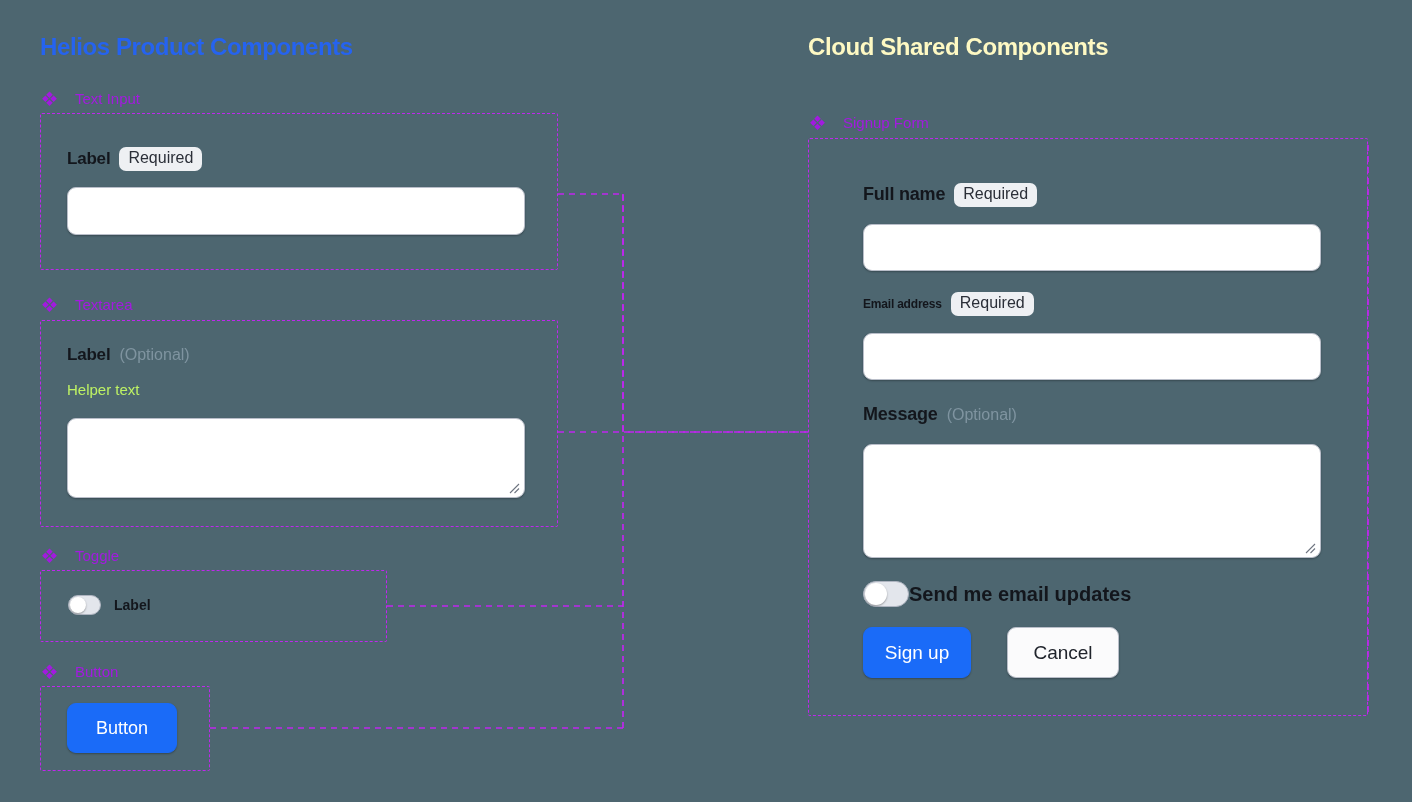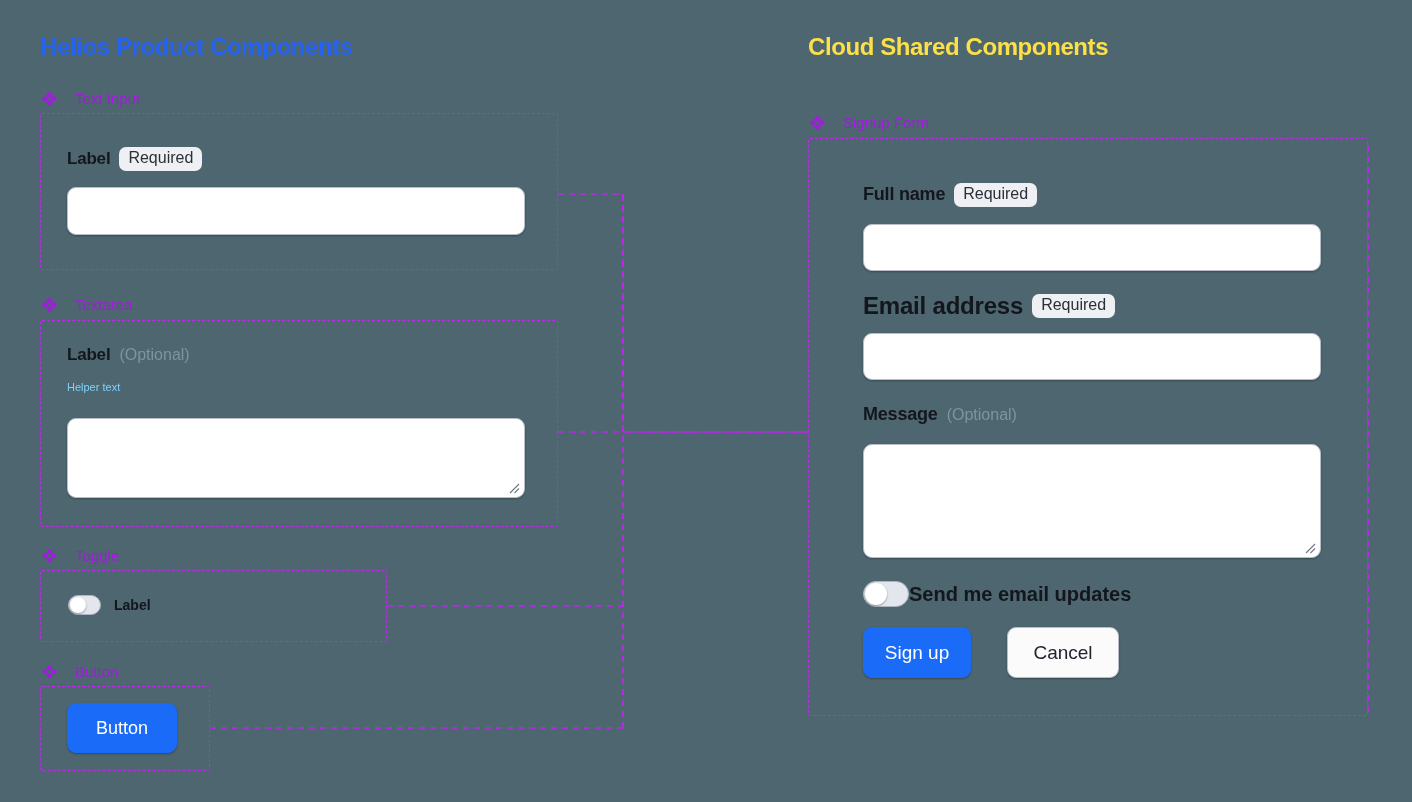--- a/index.html
+++ b/index.html
@@ -29,21 +29,21 @@
   
   .panel-title {
     position: absolute;
     font-size: 24px;
     font-weight: bold;
     letter-spacing: -0.4px;
     white-space: nowrap;
     z-index: 3;
   }
   #title-left  { left: 40px;  top: 33px; color: #2563f0; }
-  #title-right { left: 808px; top: 33px; color: #fde047; }
+  #title-right { left: 808px; top: 33px; color: #fef9c3; }
 
   
   .section-label {
     position: absolute;
     display: flex;
     align-items: center;
     gap: 18px;
     color: #a31ae0;
     font-size: 15px;
     font-weight: 500;
@@ -84,22 +84,22 @@
     border-radius: 7px;
     line-height: 1.05;
   }
   .optional-note {
     font-size: 16px;
     color: #7f94a0;
     font-weight: normal;
   }
   .helper-text {
     position: absolute;
-    font-size: 11px;
-    color: #7dd3fc;
+    font-size: 15px;
+    color: #bef264;
     z-index: 3;
     white-space: nowrap;
   }
 
   .txtinput, .txtarea {
     position: absolute;
     background: #ffffff;
     border: 1px solid #b9bec9;
     border-radius: 9px;
     box-shadow: 0 1px 2px rgba(0,0,0,0.28);
@@ -292,21 +292,21 @@
 
   <div class="dbox" style="left:808px; top:138px; width:560px; height:578px;"></div>
 
   <div class="field-label-row" style="left:863px; top:183px;">
     <span class="field-label" style="font-size:18px;">Full name</span>
     <span class="badge-required">Required</span>
   </div>
   <div class="txtinput" style="left:863px; top:224px; width:458px; height:47px;"></div>
 
   <div class="field-label-row" style="left:863px; top:292px;">
-    <span class="field-label" style="font-size:24px;">Email address</span>
+    <span class="field-label" style="font-size:12px;">Email address</span>
     <span class="badge-required">Required</span>
   </div>
   <div class="txtinput" style="left:863px; top:333px; width:458px; height:47px;"></div>
 
   <div class="field-label-row" style="left:863px; top:404px;">
     <span class="field-label" style="font-size:18px;">Message</span>
     <span class="optional-note">(Optional)</span>
   </div>
   <div class="txtarea" style="left:863px; top:444px; width:458px; height:114px;">
     <svg class="resize-grip" viewBox="0 0 13 13">

